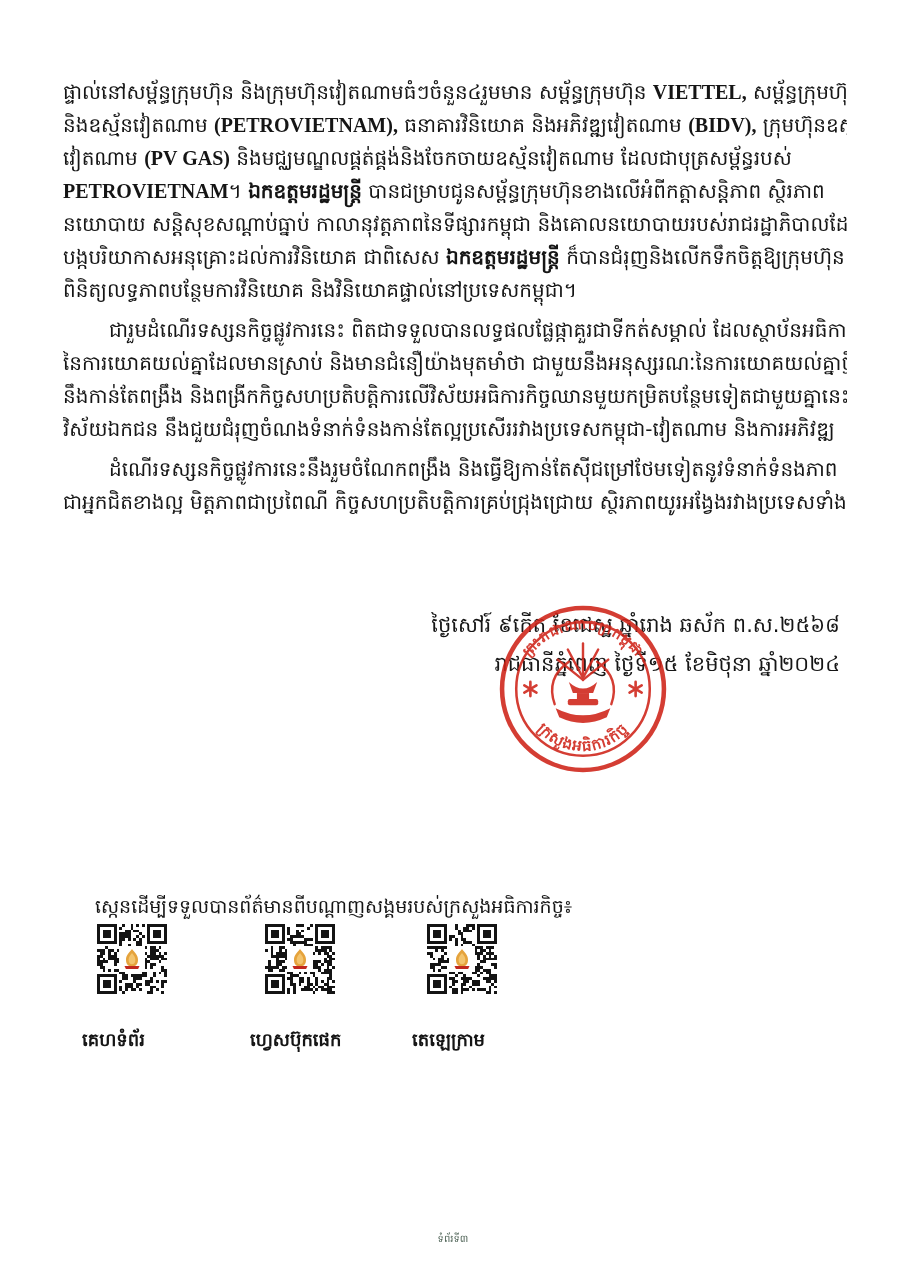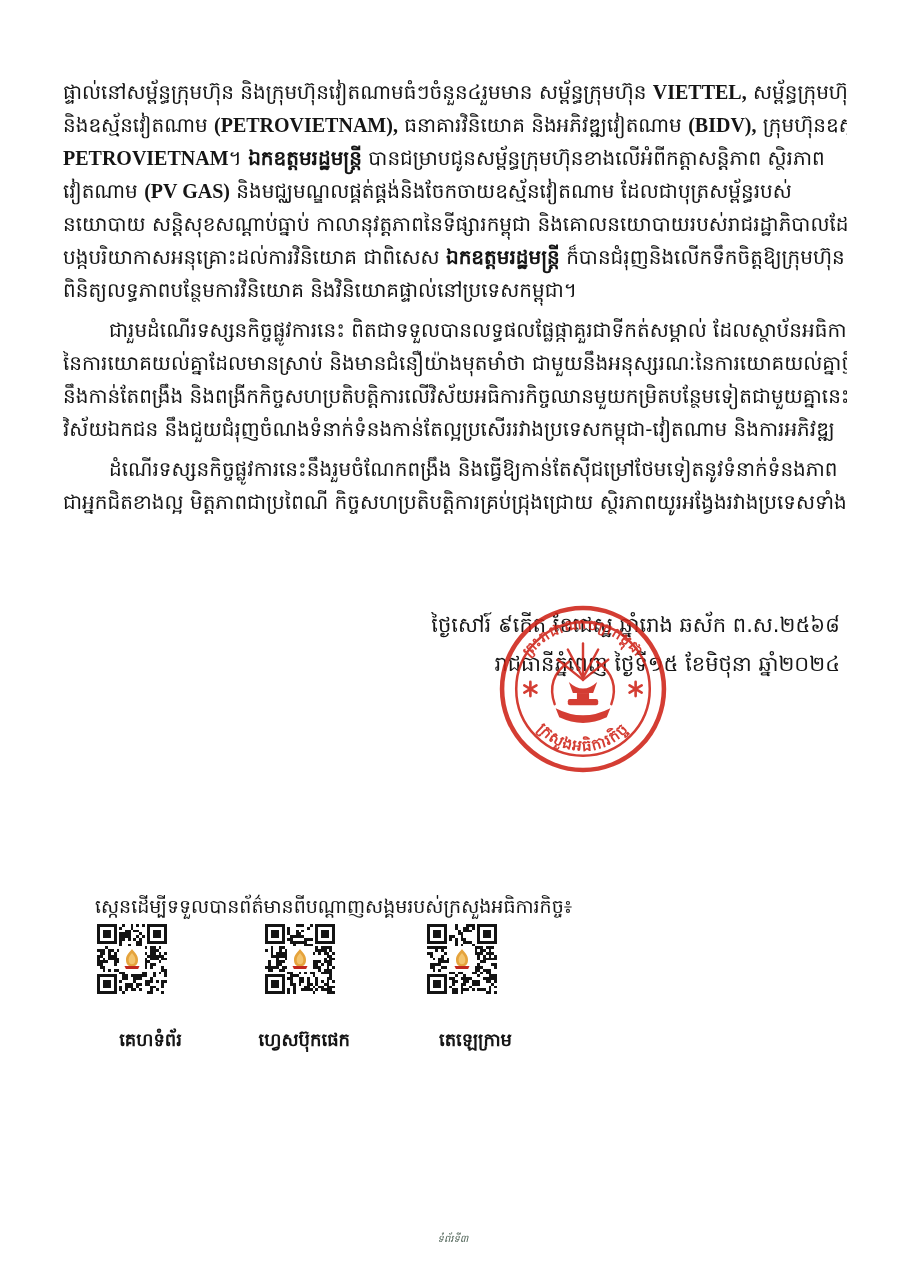--- a/index.html
+++ b/index.html
@@ -11,23 +11,23 @@
   .line{text-align:justify;white-space:nowrap;overflow:hidden;}
   .line.indent{text-indent:46px;}
   .b{font-weight:700;font-family:"Liberation Serif","DejaVu Serif",serif;}
   .date-block{position:absolute;left:360px;top:606px;width:480px;text-align:right;font-size:21px;line-height:39px;z-index:1;}
   .stamp{position:absolute;left:497px;top:603px;width:172px;height:172px;z-index:2;opacity:.88;}
   .scan-note{position:absolute;left:95px;top:854px;font-size:19px;margin-top:40px;}
   .qr-row .qr-item{position:absolute;top:924px;width:100px;height:76px;}
   .qr-item .qr-wrap{position:relative;width:70px;height:70px;margin:0 auto;}
   .qr-item svg.qr{position:absolute;left:0;top:0;width:70px;height:70px;shape-rendering:crispEdges;}
   .qr-logo{position:absolute;left:50%;top:50%;width:22px;height:24px;transform:translate(-50%,-50%);}
-  .qr-label{position:absolute;top:1028px;width:100px;text-align:right;font-weight:700;font-size:18px;}
+  .qr-label{position:absolute;top:1028px;width:100px;text-align:left;font-weight:700;font-size:18px;}
   .pos-1{left:82px;} .pos-2{left:250px;} .pos-3{left:412px;}
-  .footer-page{position:absolute;left:0;top:1232px;width:100%;text-align:center;font-size:10px;font-style:italic;}
+  .footer-page{position:absolute;left:0;top:1232px;width:100%;text-align:center;font-size:10px;}
   .hidden-defs{position:absolute;width:0;height:0;overflow:hidden;}
 </style>
 </head>
 <body>
 
 <svg class="hidden-defs" xmlns="http://www.w3.org/2000/svg" aria-hidden="true">
   <defs>
     <g id="qrlogo">
       <circle cx="11" cy="12" r="11" fill="#ffffff"></circle>
       <path d="M11 2 C14.2 6 17 8 17 13 C17 17.5 14.3 19.5 11 19.5 C7.7 19.5 5 17.5 5 13 C5 8 7.8 6 11 2 Z" fill="#e5a33c"></path>
@@ -36,22 +36,22 @@
     </g>
   </defs>
 </svg>
 
 <div class="page">
 
   <div class="content">
     <div class="para">
       <div class="line"><span>ផ្ទាល់នៅសម្ព័ន្ធក្រុមហ៊ុន និងក្រុមហ៊ុនវៀតណាមធំៗចំនួន៤រួមមាន សម្ព័ន្ធក្រុមហ៊ុន </span><span class="b">VIETTEL,</span><span> សម្ព័ន្ធក្រុមហ៊ុនប្រេង</span></div>
       <div class="line"><span>និងឧស្ម័នវៀតណាម </span><span class="b">(PETROVIETNAM),</span><span> ធនាគារវិនិយោគ និងអភិវឌ្ឍវៀតណាម </span><span class="b">(BIDV),</span><span> ក្រុមហ៊ុនឧស្ម័ន</span></div>
+      <div class="line"><span>វៀតណាម </span><span class="b">(PV GAS)</span><span> និងមជ្ឈមណ្ឌលផ្គត់ផ្គង់និងចែកចាយឧស្ម័នវៀតណាម ដែលជាបុត្រសម្ព័ន្ធរបស់</span></div>
       <div class="line"><span class="b">PETROVIETNAM</span><span>។ </span><span class="b">ឯកឧត្តមរដ្ឋមន្ត្រី</span><span> បានជម្រាបជូនសម្ព័ន្ធក្រុមហ៊ុនខាងលើអំពីកត្តាសន្តិភាព ស្ថិរភាព</span></div>
-      <div class="line"><span>វៀតណាម </span><span class="b">(PV GAS)</span><span> និងមជ្ឈមណ្ឌលផ្គត់ផ្គង់និងចែកចាយឧស្ម័នវៀតណាម ដែលជាបុត្រសម្ព័ន្ធរបស់</span></div>
       <div class="line"><span>នយោបាយ សន្តិសុខសណ្ដាប់ធ្នាប់ កាលានុវត្តភាពនៃទីផ្សារកម្ពុជា និងគោលនយោបាយរបស់រាជរដ្ឋាភិបាលដែល</span></div>
       <div class="line"><span>បង្កបរិយាកាសអនុគ្រោះដល់ការវិនិយោគ ជាពិសេស </span><span class="b">ឯកឧត្តមរដ្ឋមន្ត្រី</span><span> ក៏បានជំរុញនិងលើកទឹកចិត្តឱ្យក្រុមហ៊ុន</span></div>
       <div class="line"><span>ពិនិត្យលទ្ធភាពបន្ថែមការវិនិយោគ និងវិនិយោគផ្ទាល់នៅប្រទេសកម្ពុជា។</span></div>
     </div>
     <div class="para">
       <div class="line indent"><span>ជារួមដំណើរទស្សនកិច្ចផ្លូវការនេះ ពិតជាទទួលបានលទ្ធផលផ្លែផ្កាគួរជាទីកត់សម្គាល់ ដែលស្ថាប័នអធិការកិច្ច</span></div>
       <div class="line"><span>នៃការយោគយល់គ្នាដែលមានស្រាប់ និងមានជំនឿយ៉ាងមុតមាំថា ជាមួយនឹងអនុស្សរណៈនៃការយោគយល់គ្នាថ្មីនេះ</span></div>
       <div class="line"><span>នឹងកាន់តែពង្រឹង និងពង្រីកកិច្ចសហប្រតិបត្តិការលើវិស័យអធិការកិច្ចឈានមួយកម្រិតបន្ថែមទៀតជាមួយគ្នានេះដែរ</span></div>
       <div class="line"><span>វិស័យឯកជន នឹងជួយជំរុញចំណងទំនាក់ទំនងកាន់តែល្អប្រសើររវាងប្រទេសកម្ពុជា-វៀតណាម និងការអភិវឌ្ឍ</span></div>
     </div>

